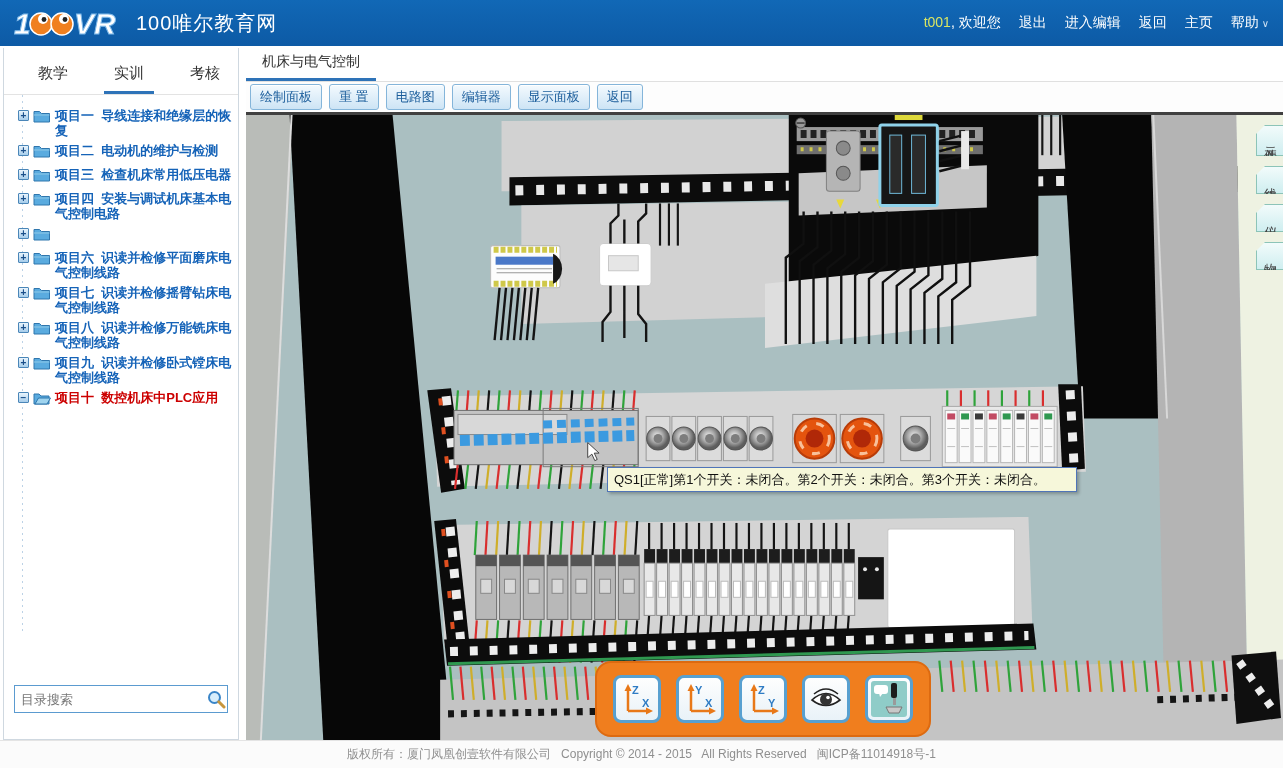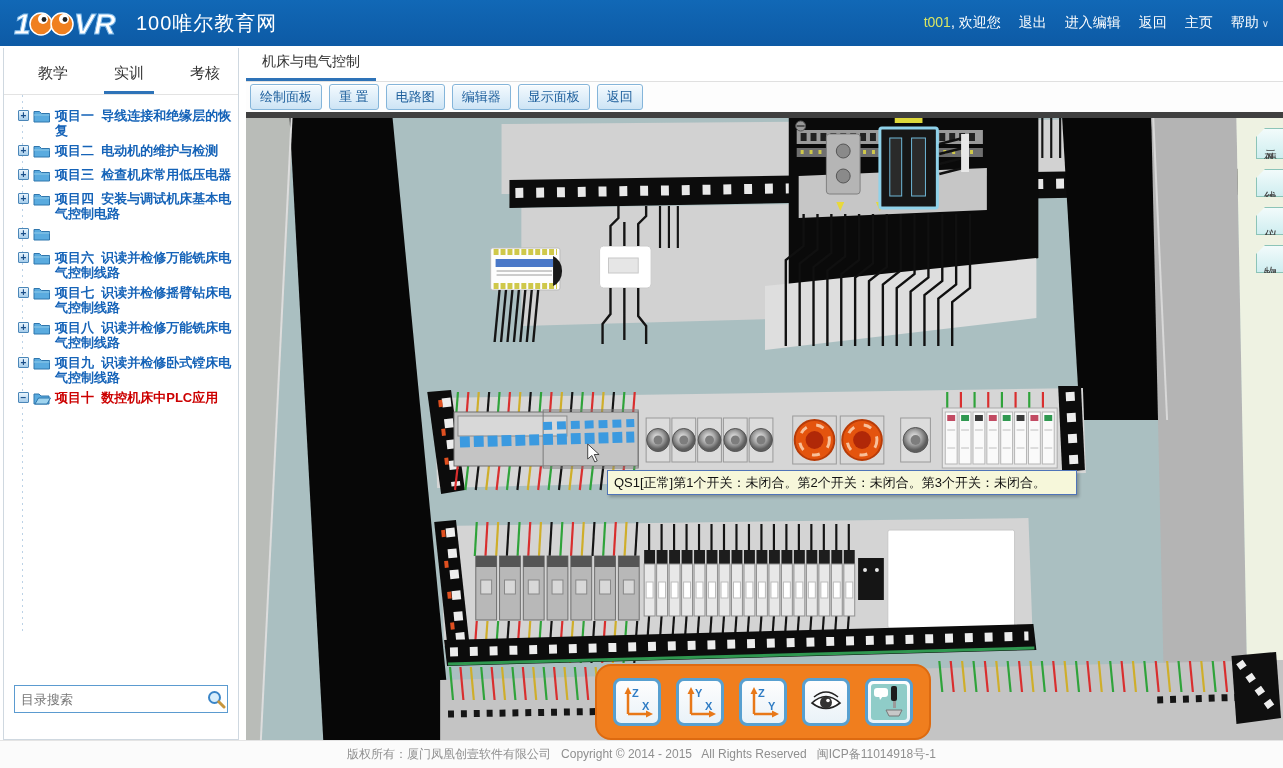--- a/index.html
+++ b/index.html
@@ -43,21 +43,21 @@
 
   
   .content { flex:1; display:flex; flex-direction:column; min-width:0; padding-left:7px; }
   .tab-bar { height:24px; flex:0 0 36px; display:flex; align-items:flex-end; border-bottom:1px solid #e0e0e0; background:#fff; }
   .content-tab { font-size:14px; color:#333; padding:8px 16px 7px; border-bottom:3px solid #2e73b8; cursor:pointer; }
   .toolbar { height:30px; flex:0 0 30px; display:flex; align-items:flex-start; gap:7px; padding:2px 4px; background:#fdfdfd; }
   .tool-btn { font-size:13px; color:#1b5d9b; background:linear-gradient(#f4fafe,#cde4f5);
     border:1px solid #84b5da; border-radius:3px; padding:3px 9px; cursor:pointer; box-shadow:0 1px 0 #fff inset; }
 
   
-  .viewport { flex:1; position:relative; min-height:0; border-top:6px solid #404040; background:#aabfc1; }
+  .viewport { flex:1; position:relative; min-height:0; border-top:3px solid #404040; background:#aabfc1; }
   .scene { position:absolute; inset:0; width:100%; height:100%; display:block; }
 
   .tooltip { position:absolute; left:361px; top:352px; width:470px; height:25px;
     background:#f6f7da; border:1px solid #4f74b8; font-size:13px; color:#111;
     display:flex; align-items:center; padding:0 6px; box-shadow:2px 2px 3px rgba(0,0,0,.25); }
 
   .right-tabs { position:absolute; right:0; top:10px; display:flex; flex-direction:column; gap:10px; }
   .vtab { writing-mode:vertical-rl; text-orientation:upright; font-size:13px; color:#444; letter-spacing:3px;
     background:linear-gradient(#f2fbfb,#cfeef0); border:1px solid #8cc4b8; border-right:none;
     padding:10px 4px; cursor:pointer; clip-path:polygon(0 9px,9px 0,100% 0,100% 100%,0 100%); }
@@ -153,21 +153,21 @@
               <path d="M1,3.5 h5.5 l2,2 h8 v8.5 h-15.5 z" fill="#5aabdf" stroke="#2f76ad"></path>
               <path d="M1,7 h15.5" stroke="#8fcae8"></path>
             </svg></span>
         </div>
         <div class="tree-item">
           <span class="expander">+</span>
           <span class="folder"><svg width="18" height="15" viewBox="0 0 18 15">
               <path d="M1,3.5 h5.5 l2,2 h8 v8.5 h-15.5 z" fill="#5aabdf" stroke="#2f76ad"></path>
               <path d="M1,7 h15.5" stroke="#8fcae8"></path>
             </svg></span>
-          <span class="tree-label">项目六  识读并检修万能铣床电气控制线路</span>
+          <span class="tree-label">项目六  识读并检修平面磨床电气控制线路</span>
         </div>
         <div class="tree-item">
           <span class="expander">+</span>
           <span class="folder"><svg width="18" height="15" viewBox="0 0 18 15">
               <path d="M1,3.5 h5.5 l2,2 h8 v8.5 h-15.5 z" fill="#5aabdf" stroke="#2f76ad"></path>
               <path d="M1,7 h15.5" stroke="#8fcae8"></path>
             </svg></span>
           <span class="tree-label">项目七  识读并检修摇臂钻床电气控制线路</span>
         </div>
         <div class="tree-item">

